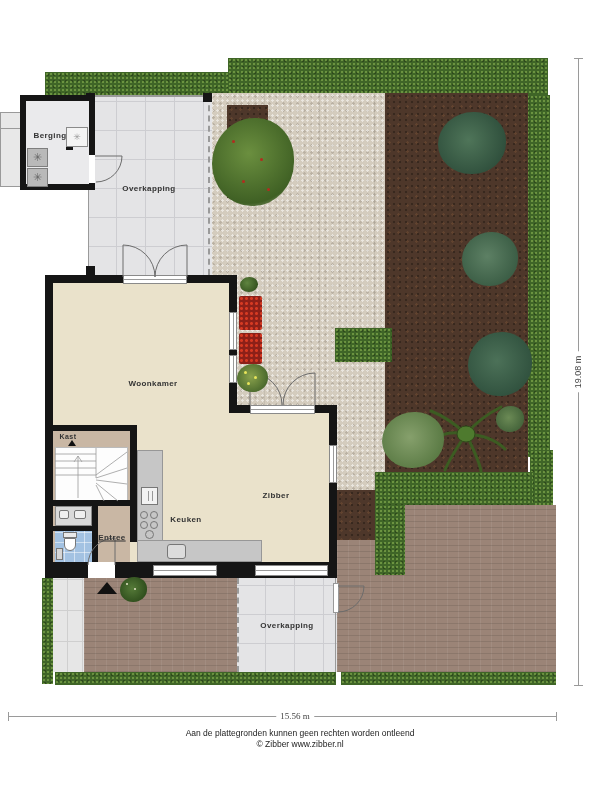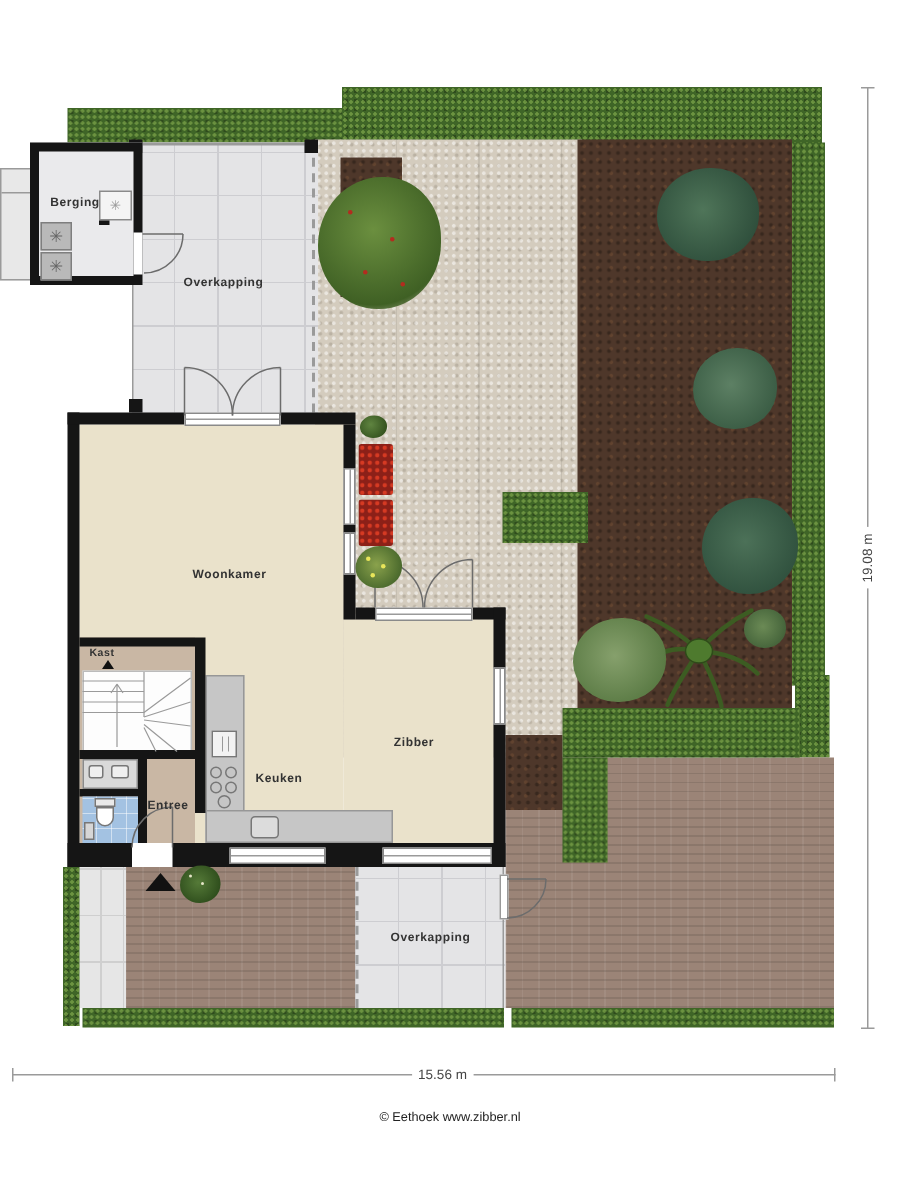--- a/index.html
+++ b/index.html
@@ -195,30 +195,31 @@
     <div class="dot" style="left:6px;top:6px;background:#e6e6c8;width:2px;height:2px;"></div>
     <div class="dot" style="left:14px;top:11px;background:#e6e6c8;width:2px;height:2px;"></div>
   </div>
   <div class="abs" style="left:97px;top:582px;width:0;height:0;border-left:10px solid transparent;border-right:10px solid transparent;border-bottom:12px solid #111;"></div>
   <div class="abs" style="left:68px;top:440px;width:0;height:0;border-left:4px solid transparent;border-right:4px solid transparent;border-bottom:6px solid #111;"></div>
 
   <div class="label" style="left:50px;top:135px;">Berging</div>
   <div class="label" style="left:149px;top:188px;">Overkapping</div>
   <div class="label" style="left:153px;top:383px;">Woonkamer</div>
   <div class="label" style="left:68px;top:436px;font-size:7px;">Kast</div>
-  <div class="label" style="left:112px;top:537px;">Entree</div>
+  <div class="label" style="left:112px;top:537px;text-decoration:underline;">Entree</div>
   <div class="label" style="left:186px;top:519px;">Keuken</div>
   <div class="label" style="left:276px;top:495px;">Zibber</div>
   <div class="label" style="left:287px;top:625px;">Overkapping</div>
 
   <div class="dimline" style="left:8px;top:716px;width:549px;height:1px;"></div>
   <div class="dimline" style="left:8px;top:712px;width:1px;height:9px;"></div>
   <div class="dimline" style="left:556px;top:712px;width:1px;height:9px;"></div>
-  <div class="dim-label" style="left:295px;top:716px;transform:translate(-50%,-50%);">15.56 m</div>
+  <div class="dim-label" style="left:295px;top:716px;transform:translate(-50%,-50%);font-family:Liberation Serif, serif;">15.56 m</div>
 
   <div class="dimline" style="left:578px;top:58px;width:1px;height:628px;"></div>
   <div class="dimline" style="left:574px;top:58px;width:9px;height:1px;"></div>
   <div class="dimline" style="left:574px;top:685px;width:9px;height:1px;"></div>
   <div class="dim-label" style="left:578px;top:372px;transform:translate(-50%,-50%) rotate(-90deg);">19.08 m</div>
 
-  <div class="foot" style="top:739px;">© Eethoek www.zibber.nl</div>
+  <div class="foot" style="top:728px;">Aan de plattegronden kunnen geen rechten worden ontleend</div>
+  <div class="foot" style="top:739px;">© Zibber www.zibber.nl</div>
 
 </div>
 
 </body></html>

